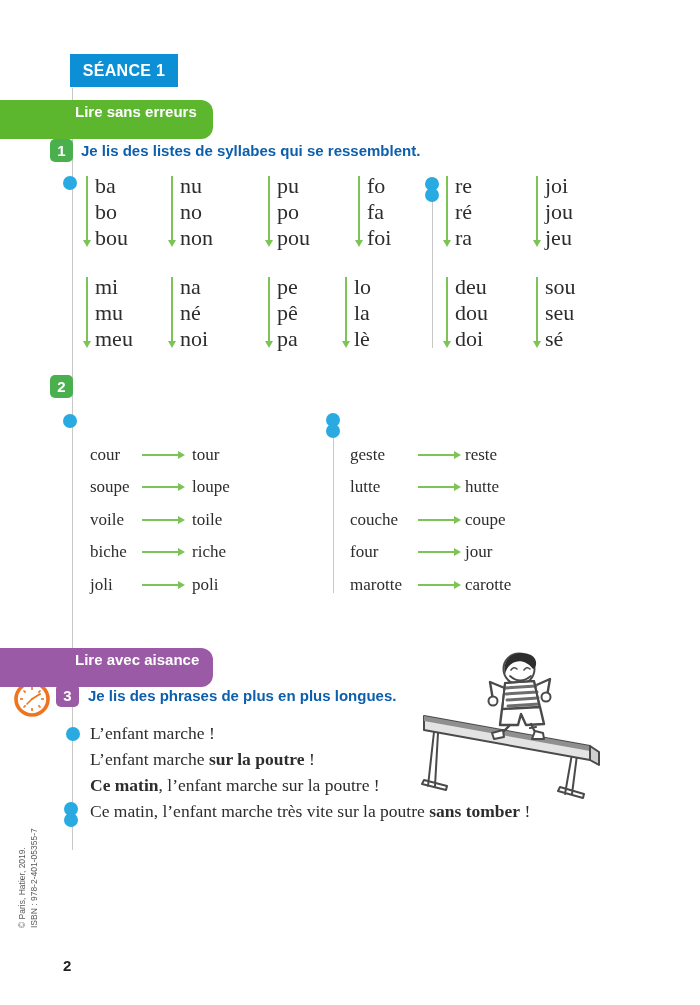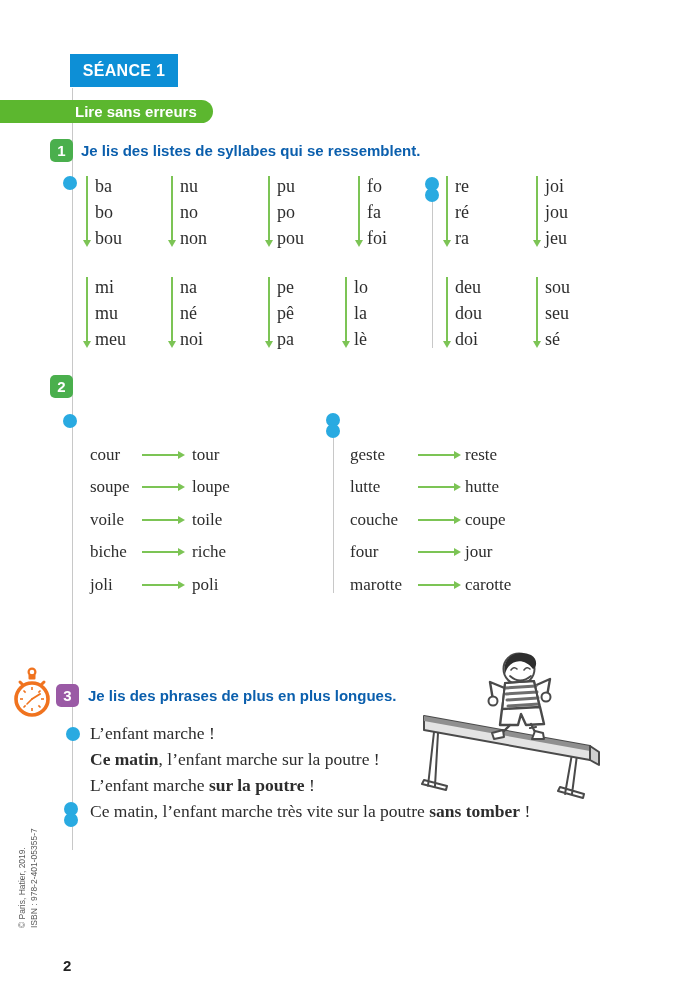--- a/index.html
+++ b/index.html
@@ -9,41 +9,41 @@
 
   
   #spine{left:72px;top:88px;width:1px;height:762px;background:var(--line_gray);z-index:0;}
 
   
   #seance{left:70px;top:54px;width:108px;height:33px;background:var(--box_blue);
           color:#fff;font-family:"Liberation Sans",sans-serif;font-weight:bold;font-size:16px;
           display:flex;align-items:center;justify-content:center;letter-spacing:.3px;z-index:2;}
 
   
-  .banner{left:0;height:23px;background:var(--banner_green);border-radius:0 12px 12px 0;
+  .banner{left:0;height:39px;background:var(--banner_green);border-radius:0 12px 12px 0;
           color:#fff;font-family:"Liberation Sans",sans-serif;font-weight:bold;font-size:15px;
           line-height:23px;padding-left:75px;width:138px;z-index:2;}
   #banner2{background:var(--banner_purple);}
 
   
   .badge{width:23px;height:23px;border-radius:5px;background:var(--badge_green);color:#fff;
          font-family:"Liberation Sans",sans-serif;font-weight:bold;font-size:15px;
          display:flex;align-items:center;justify-content:center;z-index:2;}
   .badge.purple{background:var(--banner_purple);}
   .extitle{color:var(--heading_blue);font-family:"Liberation Sans",sans-serif;
            font-weight:bold;font-size:15px;white-space:nowrap;z-index:2;}
 
   
   .dot{width:14px;height:14px;border-radius:50%;background:var(--bullet_blue);z-index:2;}
   .snowman{width:14px;z-index:2;}
   .snowman .c{position:absolute;left:0;width:14px;height:14px;border-radius:50%;background:var(--bullet_blue);}
   .snowman .c2{top:11px;}
 
   
-  .syl{font-size:18px;line-height:26px;white-space:nowrap;}
+  .syl{font-size:22px;line-height:26px;white-space:nowrap;}
   .varrow{position:absolute;left:-9px;top:3px;width:2px;height:64px;background:var(--arrow_green);}
   .varrow::after{content:'';position:absolute;bottom:-7px;left:-3px;width:0;height:0;
                  border-left:4px solid transparent;border-right:4px solid transparent;
                  border-top:7px solid var(--arrow_green);}
   .grayline{width:1px;background:var(--line_gray);z-index:0;}
 
   
   .wrow{left:0;width:700px;height:26px;font-size:17px;line-height:26px;}
   .wrow span{position:absolute;white-space:nowrap;}
   .harrow{position:absolute;top:12px;width:36px;height:2px;background:var(--arrow_green);}
@@ -200,20 +200,21 @@
   </div>
   <div class="abs wrow" style="top:539px">
     <span style="left:90px">biche</span>
     <span class="harrow" style="left:142px"></span>
     <span style="left:192px">riche</span>
     <span style="left:350px">four</span>
     <span class="harrow" style="left:418px"></span>
     <span style="left:465px">jour</span>
   </div>
 
+  <div class="abs banner" id="banner2" style="top:648px">Lire avec aisance</div>
 
   <svg class="abs" style="left:12px;top:666px" width="40" height="58" viewBox="0 0 40 58">
     <circle cx="20" cy="6" r="3.4" fill="none" stroke="#f0731f" stroke-width="2.2"></circle>
     <rect x="16.5" y="8.5" width="7" height="5" rx="1" fill="#f0731f"></rect>
     <line x1="8" y1="16" x2="11.5" y2="19.5" stroke="#f0731f" stroke-width="3" stroke-linecap="round"></line>
     <line x1="32" y1="16" x2="28.5" y2="19.5" stroke="#f0731f" stroke-width="3" stroke-linecap="round"></line>
     <circle cx="20" cy="33" r="16" fill="#fff" stroke="#f0731f" stroke-width="3.6"></circle>
     <g stroke="#f0731f" stroke-width="1.6">
       <line x1="20" y1="21" x2="20" y2="24"></line>
         <line x1="20" y1="42" x2="20" y2="45"></line>
@@ -232,22 +233,22 @@
   <div class="abs extitle" style="left:88px;top:687px">Je lis des phrases de plus en plus longues.</div>
 
   <div class="abs dot" style="left:66px;top:727px"></div>
   <div class="abs snowman" style="left:64px;top:802px">
     <div class="c"></div>
     <div class="c c2"></div>
   </div>
 
   <div class="abs" id="sentences">
     <div><span>L’enfant marche !</span></div>
+    <div><span>L’enfant marche </span><b>sur la poutre</b><span> !</span></div>
     <div><b>Ce matin</b><span>, l’enfant marche sur la poutre !</span></div>
-    <div><span>L’enfant marche </span><b>sur la poutre</b><span> !</span></div>
     <div><span>Ce matin, l’enfant marche très vite sur la poutre </span><b>sans tomber</b><span> !</span></div>
   </div>
 
   <svg class="abs" style="left:420px;top:648px" width="280" height="155" viewBox="0 0 280 155">
     <g stroke="#4a4a4a" fill="none" stroke-width="2" stroke-linecap="round" stroke-linejoin="round">
 
       <path d="M14,84 L8,138 M18,85 L15,138 M2,136 L26,142 L27,138 L4,132 Z" fill="#fff"></path>
       <path d="M152,106 L145,146 M157,107 L152,146 M138,143 L163,150 L164,146 L140,139 Z" fill="#fff"></path>
 
       <polygon points="4,68 170,98 170,112 4,82" fill="#e3e3e3"></polygon>

